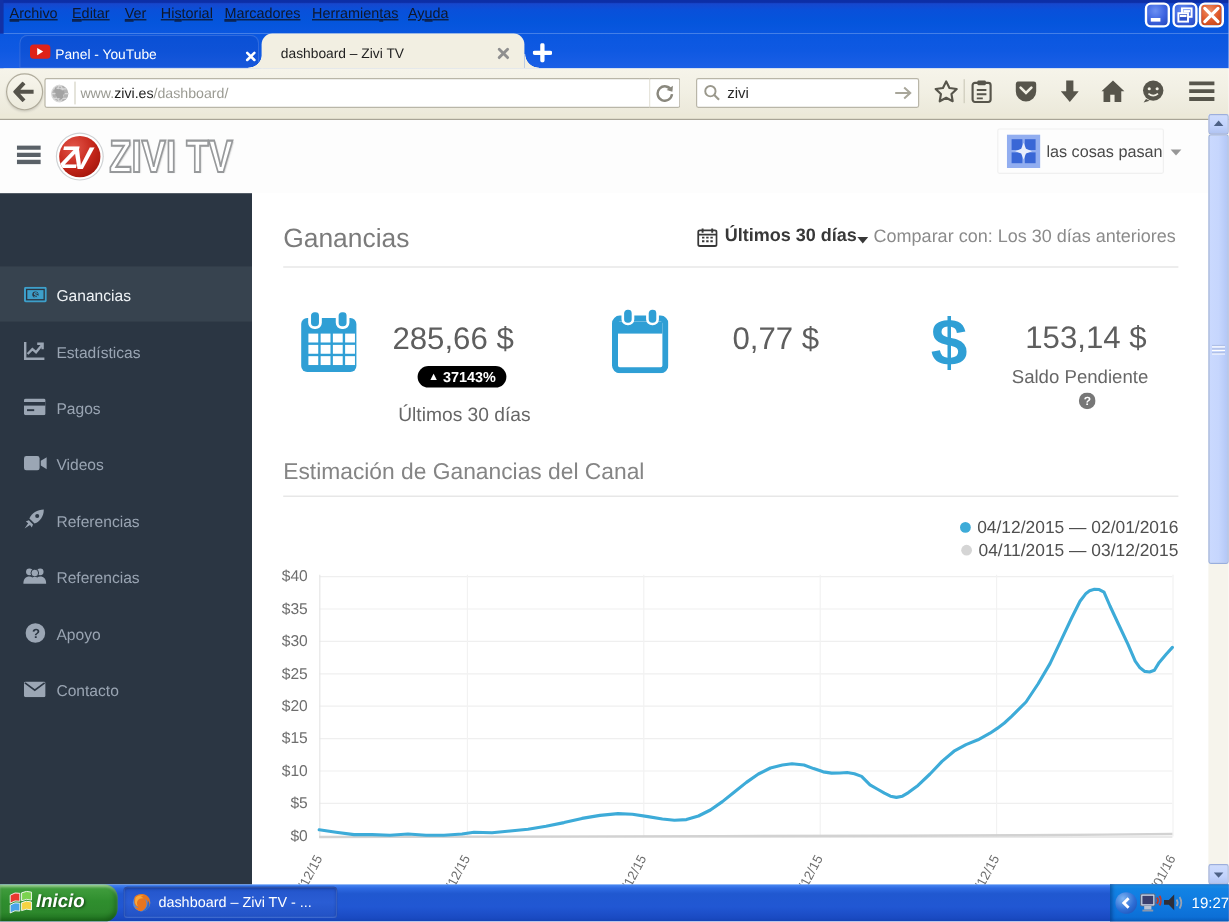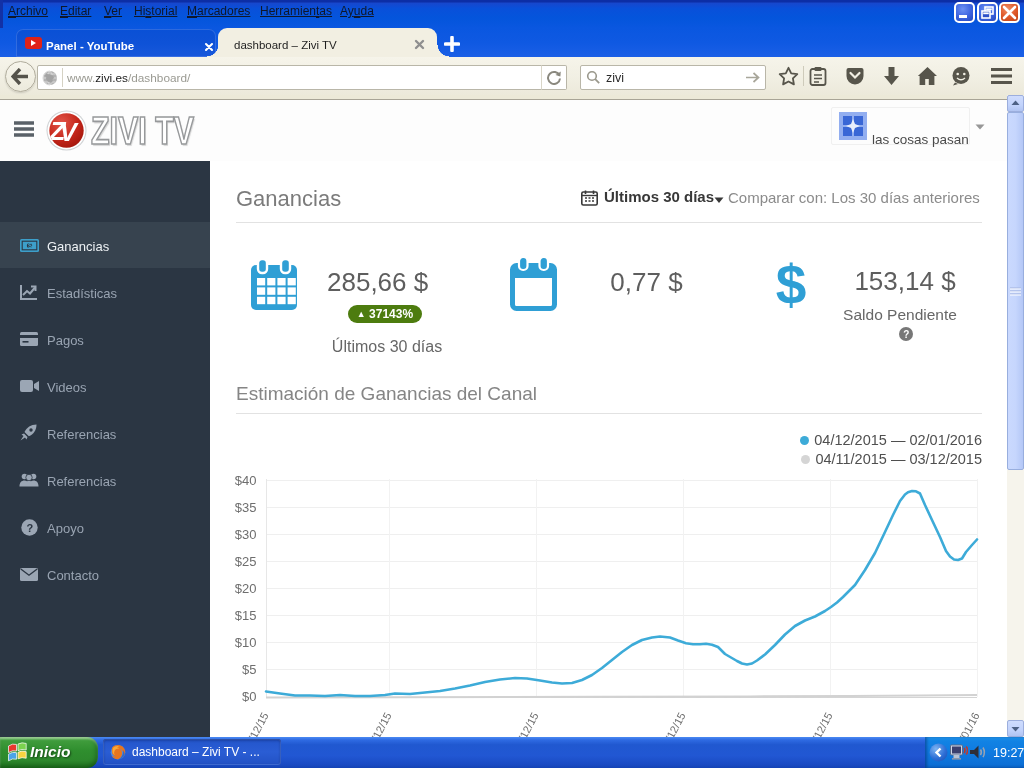--- a/index.html
+++ b/index.html
@@ -13,21 +13,21 @@
 .menuitem { top:4px; color:#0f172a; font-size:12px;text-decoration:underline; }
 .menuitem u { text-underline-offset:2px; }
 .winbtn { top:2px; width:21px; height:21px; border:2px solid #fff; border-radius:5px; }
 #btnmin, #btnmax { background:radial-gradient(circle at 40% 30%, #6c90f2 0%, #3f66e2 50%, #2347bd 100%); }
 #btnclose { background:radial-gradient(circle at 40% 30%, #f09168 0%, #e05a2b 50%, #bd3f10 100%); }
 
 
 #tabstrip { left:0; top:28px; width:1024px; height:29px;
   background:linear-gradient(180deg,#0a57e0 0%, #0f59e2 50%, #1b5fe6 100%); }
 #tab1 { left:16px; top:1px; width:200px; height:28px; border-radius:7px 7px 0 0;
-  background:rgba(8,40,150,0.13); box-shadow:inset 0 0 0 1px rgba(190,210,255,0.2); color:#fff;font-weight:bold; }
+  background:rgba(8,40,150,0.13); box-shadow:inset 0 0 0 1px rgba(190,210,255,0.2); color:#fff; }
 #tab2 { left:218px; top:0px; width:219px; height:29px; border-radius:9px 9px 0 0;
   background:#f2efe2; color:#1f1f1f; }
 .tabcurve { top:17px; width:12px; height:12px; background:#f2efe2; }
 .tabtxt { font-size:11.5px; top:11px; }
 
 
 #toolbar { left:0; top:57px; width:1024px; height:38px;
   background:linear-gradient(180deg,#f6f4ea 0%, #f1efe3 55%, #ece9da 100%); }
 #backbtn { left:5px; top:61px; width:31px; height:31px; border-radius:50%;
   background:linear-gradient(180deg,#f7f5ec, #eceadc); border:1px solid #b0ac9c; box-shadow:0 1px 2px rgba(0,0,0,0.15); }
@@ -37,39 +37,39 @@
 #searchfield { left:580px; top:65px; width:186px; height:25px; border-radius:2px; }
 .urltxt { top:71px; font-size:11.8px; color:#9a9a92; }
 svg.ic { position:absolute; }
 
 
 #beigeline { left:0; top:95px; width:1024px; height:5px; background:#ece9d8; border-bottom:1px solid #a8a496; }
 #pgheader { left:0; top:100px; width:1007px; height:61px; background:#fdfdfd; }
 #logotxt { left:91px; top:110px; font-size:38px; font-weight:bold; color:#fff; letter-spacing:0px;
   -webkit-text-stroke:1.7px #97999b; transform:scaleX(0.8); transform-origin:0 0; text-shadow:1.5px 1.5px 1px rgba(150,150,150,0.35); }
 #userbox { left:831px; top:107px; width:139px; height:38px; border:1px solid #f0f0f0; border-radius:2px; background:#fdfdfd; }
-#usertxt { left:872px; top:132px; font-size:13.5px; color:#4a4a4a; }
+#usertxt { left:872px; top:119px; font-size:13.5px; color:#4a4a4a; }
 
 #sidebar { left:0; top:161px; width:210px; height:576px; background:#2b3643; }
 .sbitem { left:0; width:210px; height:47px; color:#99a4b2; font-size:13px; }
 .sbitem .lbl { position:absolute; left:47px; top:17px; }
 #sbactive { left:0; top:61px; width:210px; height:46px; background:#37434f; }
 
 #main { left:210px; top:161px; width:797px; height:576px; background:#fff; }
 
 
 #h1g { left:26px; top:25px; font-size:22px; color:#7b7b7b; font-weight:400; }
 #filterbox { left:371px; top:27px; font-size:15px; color:#383838; font-weight:bold; }
 #comparetxt { left:518px; top:28px; font-size:15px; color:#8b8b8b; }
 .hr { left:26px; width:746px; height:1px; background:#e2e2e2; }
 
 
 .num { position:absolute; font-size:26px; color:#5e5e5e; }
 .statlbl { position:absolute; font-size:16px; color:#676767; text-align:center; line-height:22px; }
-#pill { position:absolute; background:#4d7c0f; color:#fff; font-size:12px; font-weight:bold; border-radius:9px; }
+#pill { position:absolute; background:#000000; color:#fff; font-size:12px; font-weight:bold; border-radius:9px; }
 
 
 #legend { position:absolute; right:25px; top:270px; font-size:14.5px; color:#4f4f4f; text-align:right; line-height:19px; }
 .dot { display:inline-block; width:9px; height:9px; border-radius:50%; margin-right:5px; position:relative; top:0px; }
 
 
 #scrollbar { left:1007px; top:95px; width:17px; height:642px; background:#f6f4ec; }
 .sbtn { left:1007px; width:17px; height:17px; background:linear-gradient(180deg,#cfdcfd,#c2d3fc 60%,#b1c4f2); border:1px solid #9caedd; border-radius:2px; }
 #sthumb { left:1007px; top:112px; width:17px; height:358px; background:linear-gradient(90deg,#cad9fe,#c6d6fd 50%,#b4c7f6); border:1px solid #98aede; border-radius:2px; }
 

